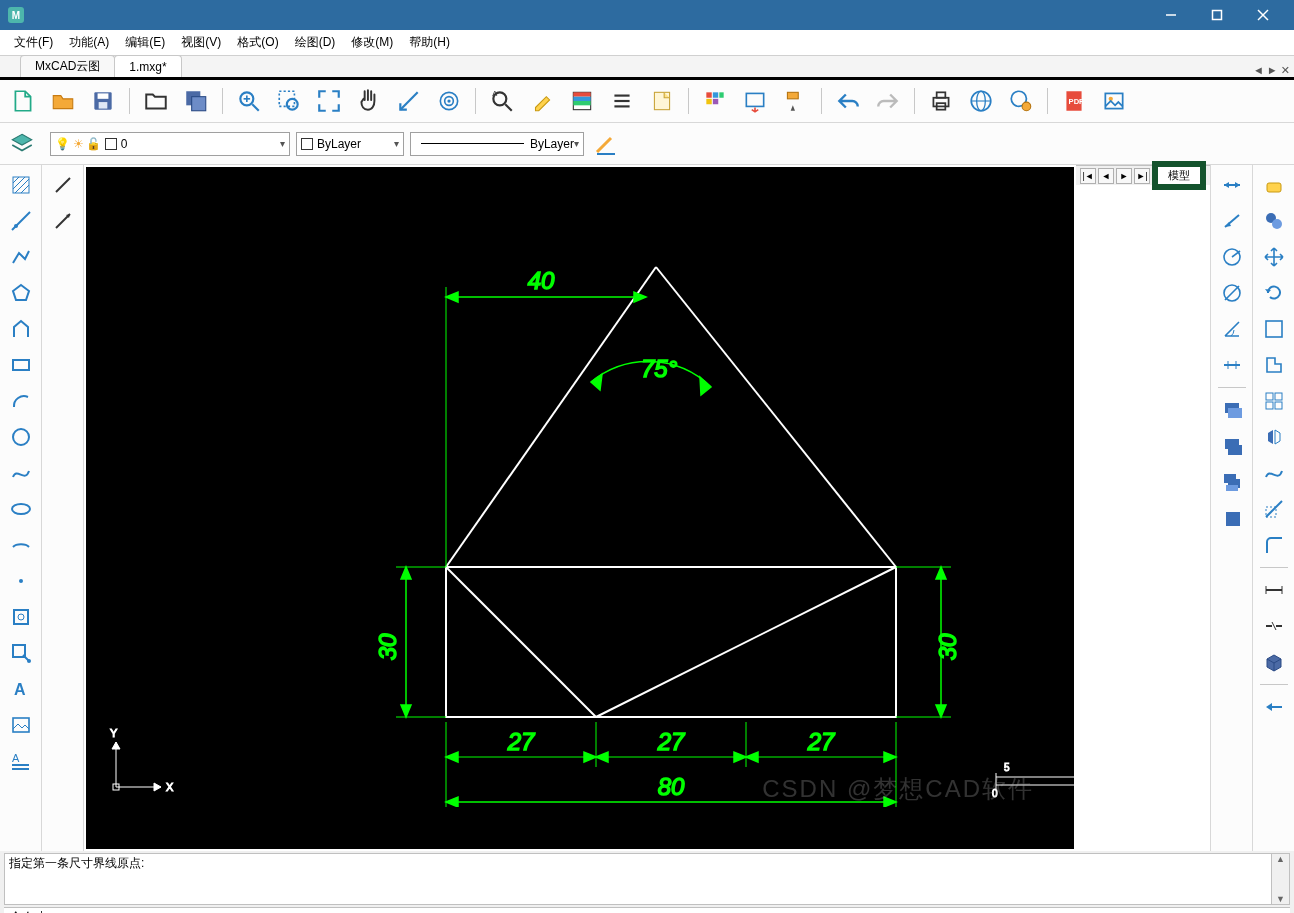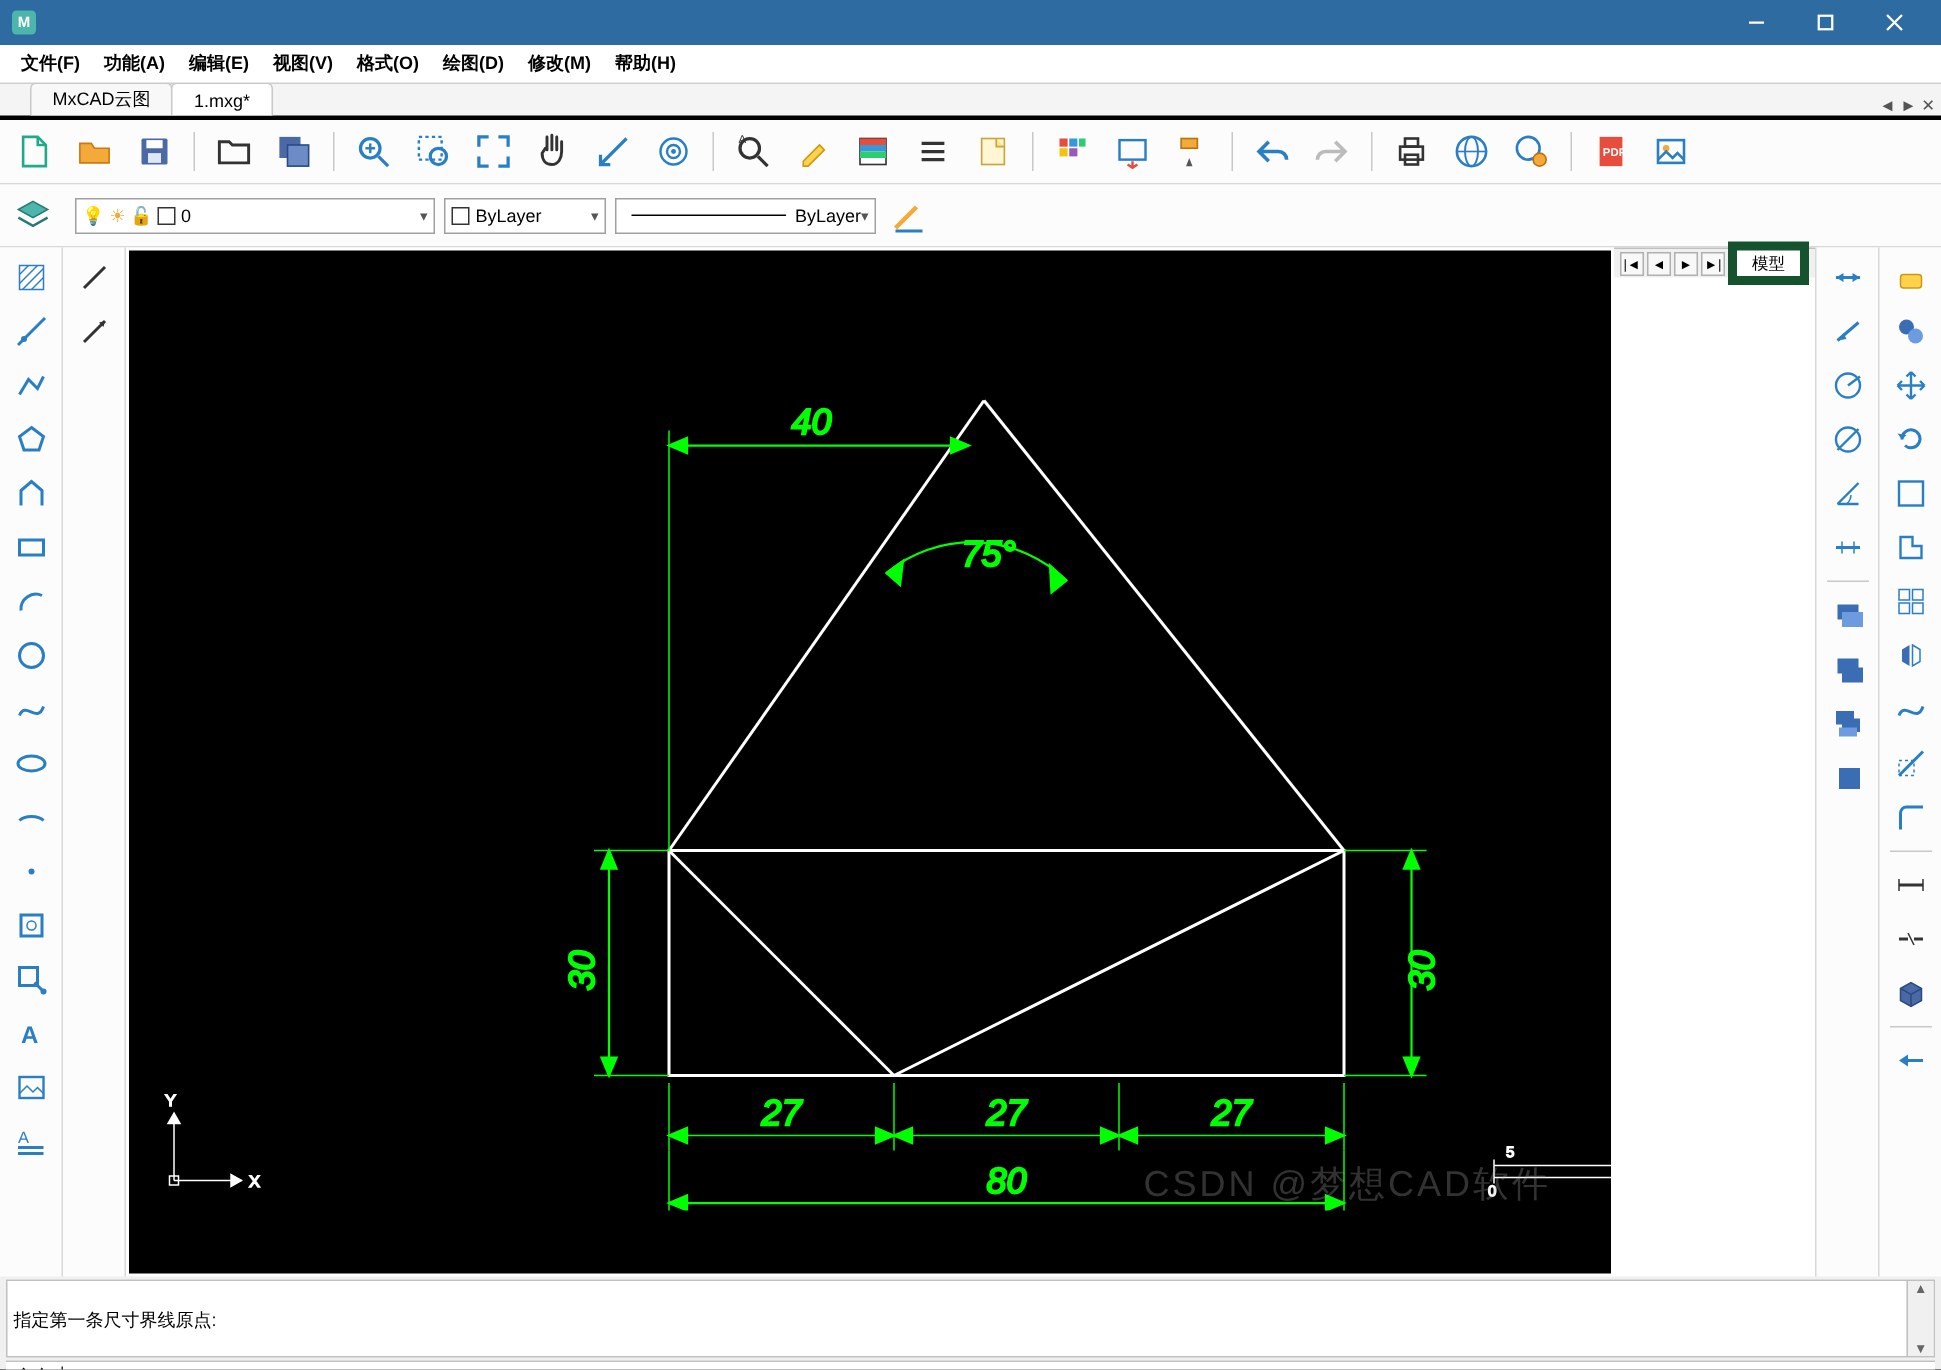--- a/index.html
+++ b/index.html
@@ -6,21 +6,21 @@
 body { width: 1294px; height: 913px; background: #f0f0f0; overflow: hidden; font-size: 12px; }
 
 
 .titlebar { height: 30px; background: #2d6ba0; color: #fff; display: flex; align-items: center; padding: 0 8px; font-size: 12px; }
 .titlebar .app-icon { width: 16px; height: 16px; background: #4db6ac; border-radius: 3px; margin-right: 8px; display:flex;align-items:center;justify-content:center;font-size:10px;font-weight:bold;color:#fff; }
 .titlebar .spacer { flex: 1; }
 .titlebar .winbtn { width: 46px; height: 30px; display: flex; align-items: center; justify-content: center; cursor: pointer; }
 
 
 .menubar { height: 26px; background: #fff; border-bottom: 1px solid #d0d0d0; display: flex; align-items: center; padding: 0 6px; font-size: 12px; }
-.menubar .menuitem { padding: 3px 8px; cursor: pointer; font-weight: bold; }
+.menubar .menuitem { padding: 3px 8px; cursor: pointer; }
 
 
 .tabrow { height: 24px; background: #f4f4f4; border-bottom: 3px solid #000000; display: flex; align-items: flex-end; padding-left: 20px; position:relative; }
 .tab { height: 22px; padding: 0 14px; display: flex; align-items: center; border: 1px solid #c8c8c8; border-bottom: none; background: #f8f8f8; margin-right: -1px; border-radius: 4px 4px 0 0; font-size: 12px; cursor:pointer; }
 .tab.active { background: #fff; font-weight: normal; }
 .tabrow .right-icons { margin-left:auto; margin-right:4px; display:flex; gap:4px; color:#555; font-size:11px; }
 
 
 .toolbar { background: #fcfcfc; border-bottom: 1px solid #d8d8d8; display: flex; align-items: center; padding: 4px 6px; gap: 6px; flex-wrap: nowrap; }
 .toolbar .sep { width: 1px; height: 26px; background: #c8c8c8; margin: 0 3px; }
@@ -47,21 +47,21 @@
 
 .canvas-wrap { flex:1; display:flex; flex-direction:row; background:#fff; }
 .canvas { flex:1; background:#000; position:relative; overflow:hidden; margin:2px; }
 .canvas svg { position:absolute; top:0; left:0; }
 .canvas-tabs { height:20px; background:#f0f0f0; border-top:1px solid #c0c0c0; display:flex;align-items:center;font-size:11px;padding:0 4px; gap:2px; }
 .canvas-tabs .navbtn { width:16px;height:16px;display:flex;align-items:center;justify-content:center;border:1px solid #b0b0b0;background:#f8f8f8;cursor:pointer;font-size:9px; }
 .canvas-tabs .ctab { padding:1px 10px;border:6px solid #14532d;background:#fff;cursor:pointer; }
 
 
 .cmdarea { height: 52px; background:#fff; border:1px solid #c0c0c0; margin:2px 4px; font-size:12px; display:flex; }
-.cmdhistory { flex:1; padding:19px 4px; overflow:hidden; line-height:15px; }
+.cmdhistory { flex:1; padding:2px 4px; overflow:hidden; line-height:15px; }
 .cmdscroll { width:18px;background:#f0f0f0;border-left:1px solid #c0c0c0;display:flex;flex-direction:column;align-items:center;justify-content:space-between;font-size:9px;color:#666; }
 .cmdline { height:20px; border-top:1px solid #c0c0c0;background:#fff;display:flex;align-items:center;padding:0 6px;font-size:12px;margin:0 4px 2px 4px; }
 .cmdline input { border:none;outline:none;flex:1;font-size:12px;margin-left:4px;background:transparent;border-left:1px solid #333;padding-left:2px; }
 
 .watermark { position:absolute; right:40px; bottom:44px; color:rgba(180,180,180,0.28); font-size:24px; letter-spacing:2px; pointer-events:none; }
 </style>
 </head>
 <body>
 
 <div class="titlebar">

